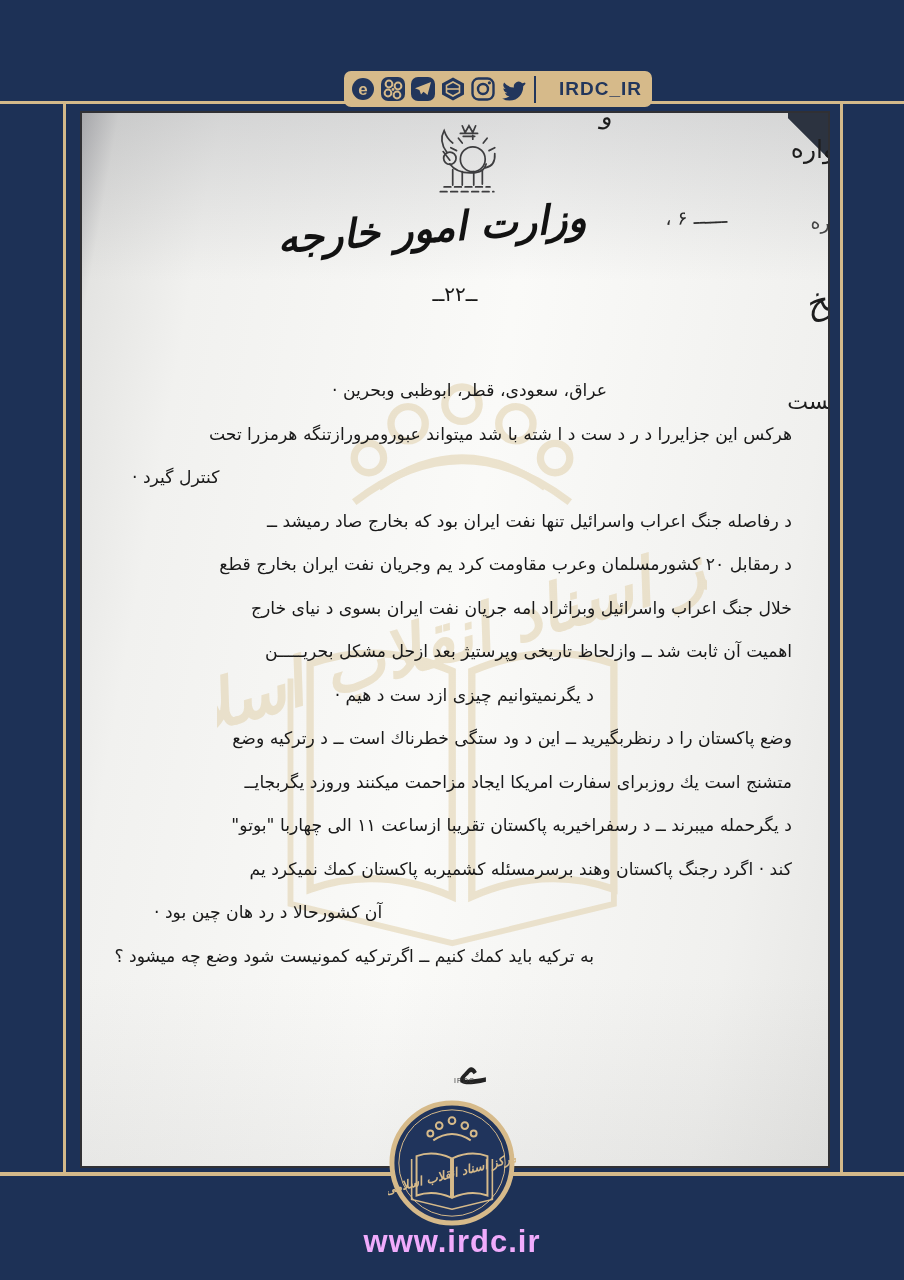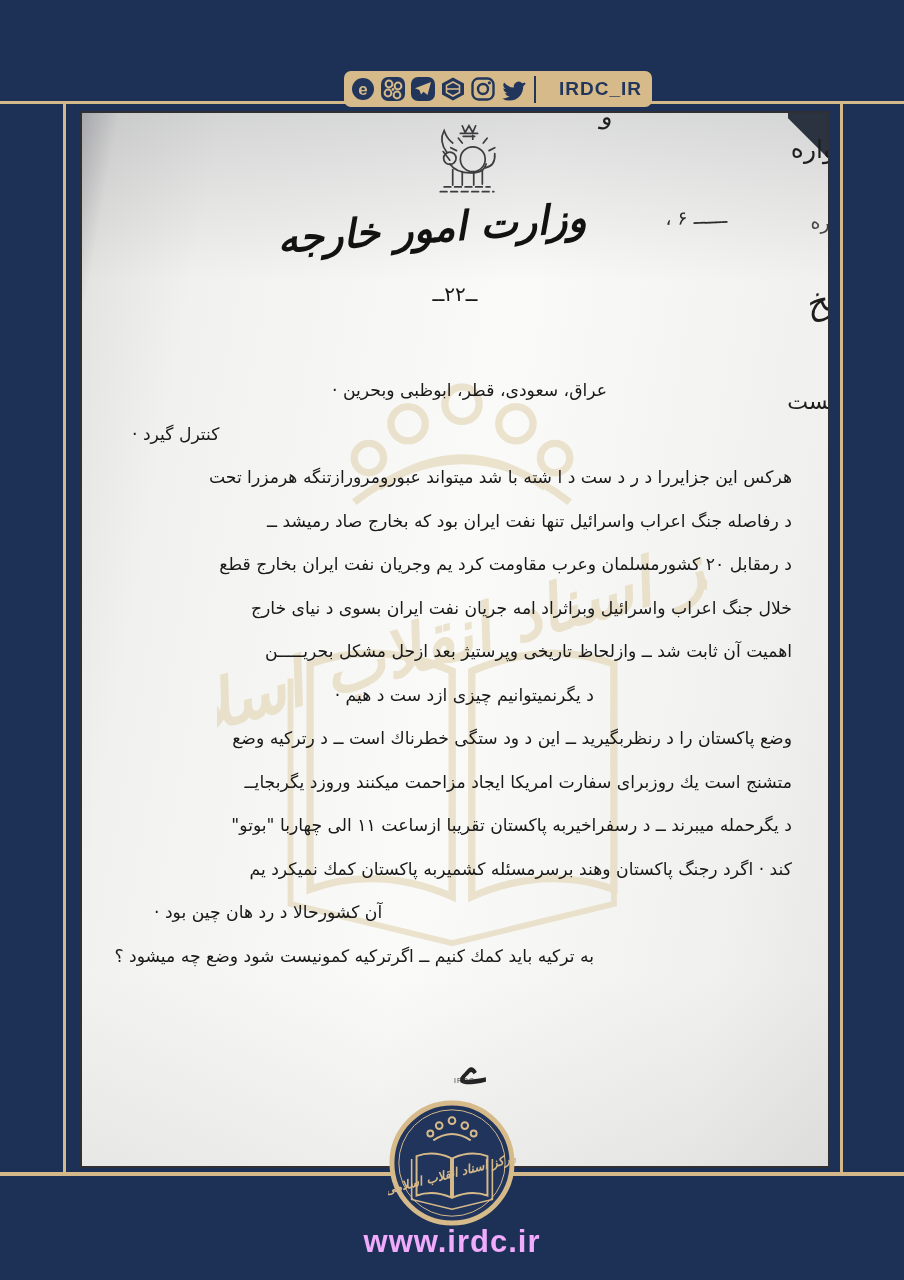--- a/index.html
+++ b/index.html
@@ -142,22 +142,22 @@
         <path d="M56 54 q44-34 88 0"></path>
         <path d="M38 120 q28-10 58 3 v92 q-30-13-58-3 z"></path>
         <path d="M162 120 q-28-10-58 3 v92 q30-13 58-3 z"></path>
         <path d="M30 126 v92 l66 16 66-16 v-92" stroke-width="2.4"></path>
       </g>
       <text x="100" y="118" transform="rotate(-16 100 118)" text-anchor="middle" font-size="27" font-style="italic" font-weight="bold" fill="#e3d4b2" font-family="DejaVu Sans,sans-serif">مرکز اسناد انقلاب اسلامی</text>
     </svg>
 
     <div class="body">
       <div class="ln ind-a">عراق، سعودی، قطر، ابوظبی وبحرین ·</div>
+      <div class="ln">هرکس این جزایررا د ر د ست د ا شته با شد میتواند عبورومرورازتنگه هرمزرا تحت</div>
       <div class="ln left-a">کنترل گیرد ·</div>
-      <div class="ln">هرکس این جزایررا د ر د ست د ا شته با شد میتواند عبورومرورازتنگه هرمزرا تحت</div>
       <div class="ln">د رفاصله جنگ اعراب واسرائیل تنها نفت ایران بود که بخارج صاد رمیشد ــ</div>
       <div class="ln">د رمقابل ۲۰ کشورمسلمان وعرب مقاومت کرد یم وجریان نفت ایران بخارج قطع</div>
       <div class="ln">خلال جنگ اعراب واسرائیل وبراثراد امه جریان نفت ایران بسوی د نیای خارج</div>
       <div class="ln">اهمیت آن ثابت شد ــ وازلحاظ تاریخی وپرستیژ بعد ازحل مشکل بحریـــــن</div>
       <div class="ln ind-b">د یگرنمیتوانیم چیزی ازد ست د هیم ·</div>
       <div class="ln">وضع پاکستان را د رنظربگیرید ــ این د ود ستگی خطرناك است ــ د رترکیه وضع</div>
       <div class="ln">متشنج است یك روزبرای سفارت امریكا ایجاد مزاحمت میکنند وروزد یگربجایــ</div>
       <div class="ln">د یگرحمله میبرند ــ د رسفراخیربه پاکستان تقریبا ازساعت ۱۱ الی چهاربا "بوتو"</div>
       <div class="ln">کند · اگرد رجنگ پاکستان وهند برسرمسئله کشمیربه پاکستان کمك نمیکرد یم</div>
       <div class="ln left-b">آن کشورحالا د رد هان چین بود ·</div>

